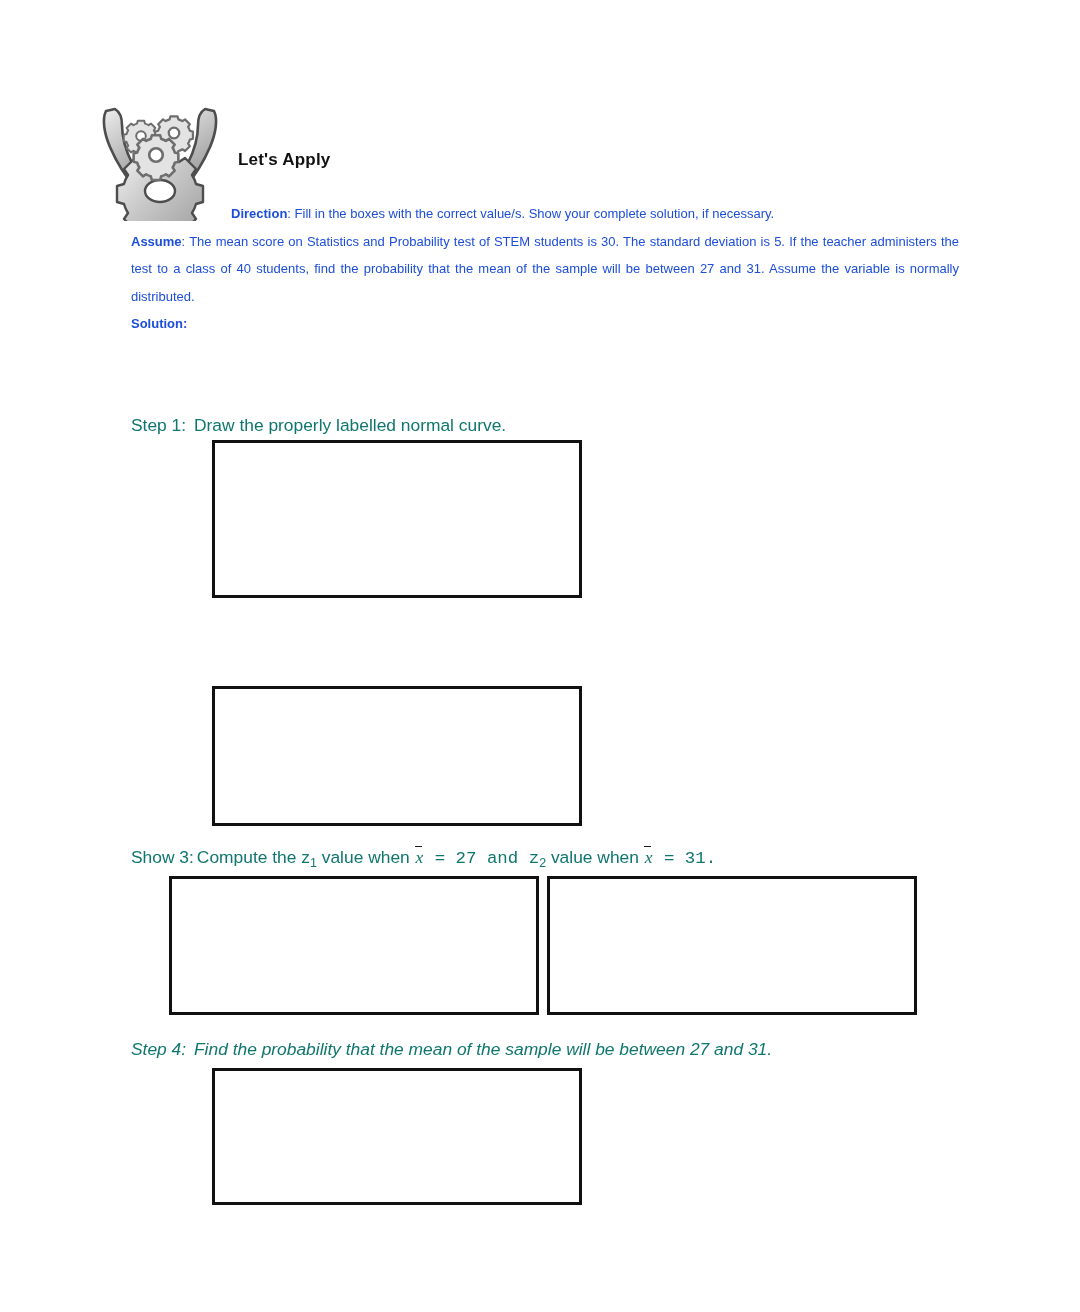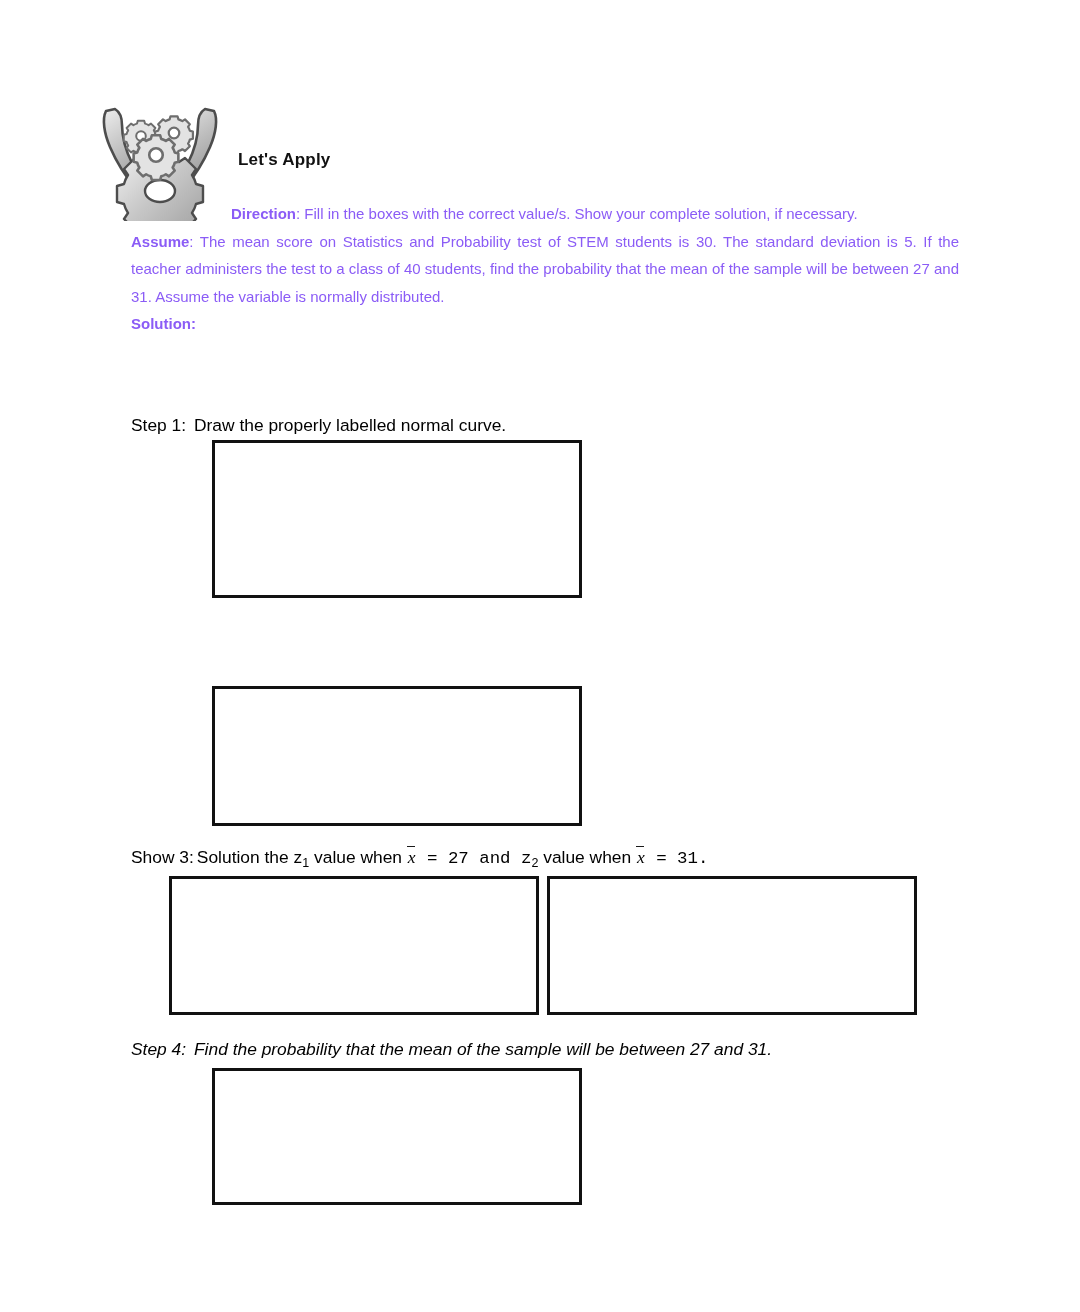--- a/index.html
+++ b/index.html
@@ -51,37 +51,37 @@
     color: #111111;
     white-space: nowrap;
   }
 
   
   .body-text {
     position: absolute;
     left: 131px;
     top: 200px;
     width: 828px;
-    font-size: 15px;
+    font-size: 13px;
     line-height: 27.5px;
     text-align: justify;
-    color: #8b5cf6;
+    color: #1d4ed8;
   }
   .body-text p { margin: 0; }
   .para-direction { text-indent: 100px; }
   .para-problem { margin-top: 0; }
   .lbl { font-weight: bold; }
 
   
   .step-line {
     position: absolute;
     left: 131px;
     font-size: 17.4px;
     line-height: 24px;
-    color: #000000;
+    color: #0f766e;
     white-space: nowrap;
   }
   .step-label { margin-right: 3px; }
 
   .xbar {
     font-family: "Liberation Serif", serif;
     font-style: italic;
     position: relative;
     padding: 0 1px;
   }
@@ -198,21 +198,21 @@
 
   <div class="step-line" id="step1-line">
     <span class="step-label">Step 1:</span>
     <span>Draw the properly labelled normal curve.</span>
   </div>
   <div class="answer-box" id="step1-box"></div>
 
   <div class="answer-box" id="step2-box"></div>
 
   <div class="step-line" id="step3-line">
-    <span class="step-label">Show 3:</span><span>Solution the z</span><sub>1</sub><span> value when </span><span class="xbar">x</span><span class="eqnum"> = 27 and z</span><sub>2</sub><span> value when </span><span class="xbar">x</span><span class="eqnum"> = 31.</span>
+    <span class="step-label">Show 3:</span><span>Compute the z</span><sub>1</sub><span> value when </span><span class="xbar">x</span><span class="eqnum"> = 27 and z</span><sub>2</sub><span> value when </span><span class="xbar">x</span><span class="eqnum"> = 31.</span>
   </div>
   <div class="answer-box" id="step3-box-a"></div>
   <div class="answer-box" id="step3-box-b"></div>
 
   <div class="step-line" id="step4-line">
     <span class="step-label">Step 4:</span>
     <span>Find the probability that the mean of the sample will be between 27 and 31.</span>
   </div>
   <div class="answer-box" id="step4-box"></div>
 

